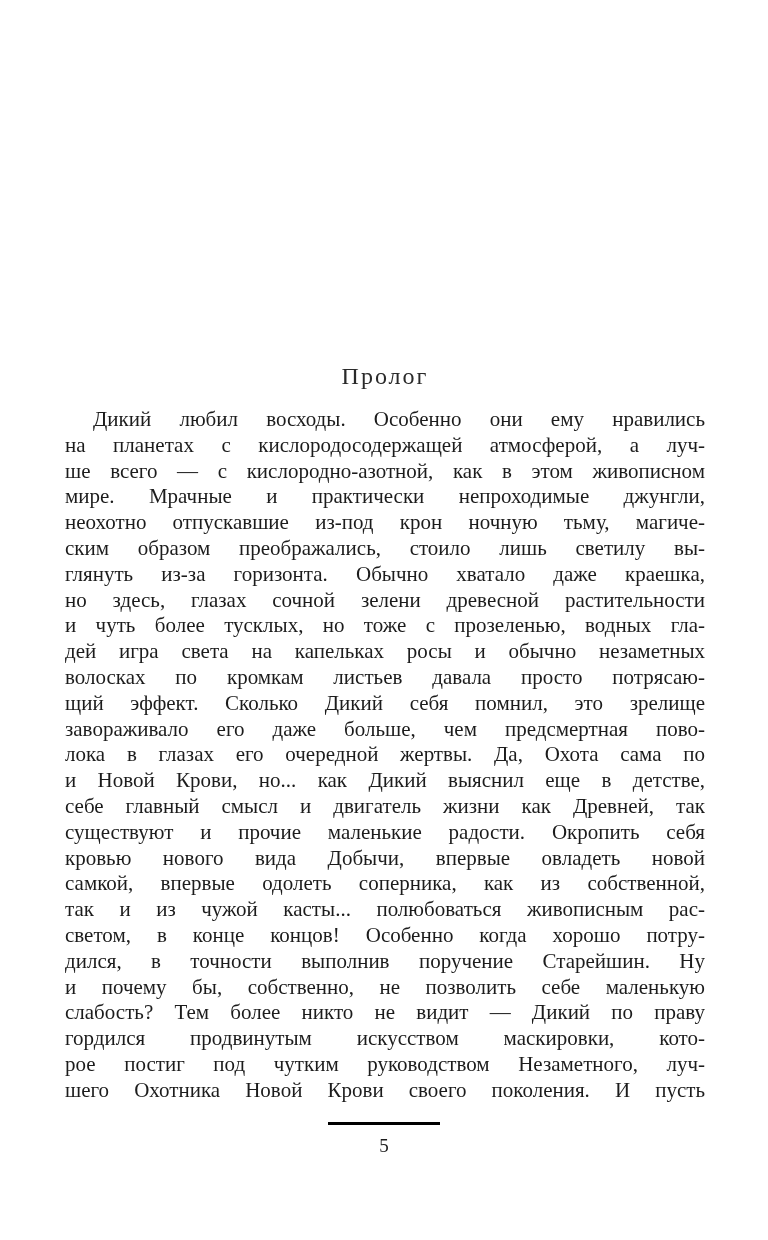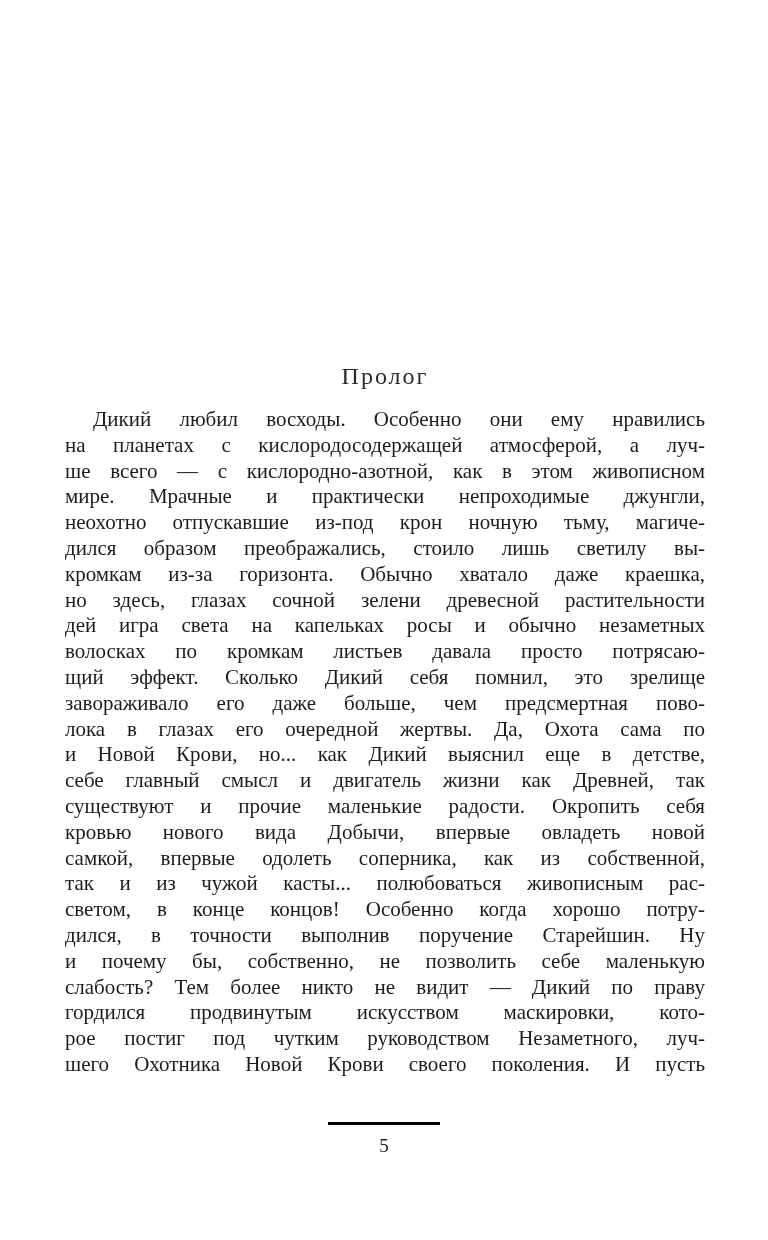--- a/index.html
+++ b/index.html
@@ -68,23 +68,24 @@
 
 <div class="page">
   <h1 class="chapter-title">Пролог</h1>
 
   <div class="text-block">
       <div class="line first">Дикий любил восходы. Особенно они ему нравились</div>
       <div class="line">на планетах с кислородосодержащей атмосферой, а луч-</div>
       <div class="line">ше всего — с кислородно-азотной, как в этом живописном</div>
       <div class="line">мире. Мрачные и практически непроходимые джунгли,</div>
       <div class="line">неохотно отпускавшие из-под крон ночную тьму, магиче-</div>
-      <div class="line">дился образом преображались, стоило лишь светилу вы-</div>
-      <div class="line">кромкам из-за горизонта. Обычно хватало даже краешка,</div>
+      <div class="line">ским образом преображались, стоило лишь светилу вы-</div>
+      <div class="line">глянуть из-за горизонта. Обычно хватало даже краешка,</div>
       <div class="line">но здесь, глазах сочной зелени древесной растительности</div>
+      <div class="line">и чуть более тусклых, но тоже с прозеленью, водных гла-</div>
       <div class="line">дей игра света на капельках росы и обычно незаметных</div>
       <div class="line">волосках по кромкам листьев давала просто потрясаю-</div>
       <div class="line">щий эффект. Сколько Дикий себя помнил, это зрелище</div>
       <div class="line">завораживало его даже больше, чем предсмертная пово-</div>
       <div class="line">лока в глазах его очередной жертвы. Да, Охота сама по</div>
       <div class="line">и Новой Крови, но... как Дикий выяснил еще в детстве,</div>
       <div class="line">себе главный смысл и двигатель жизни как Древней, так</div>
       <div class="line">существуют и прочие маленькие радости. Окропить себя</div>
       <div class="line">кровью нового вида Добычи, впервые овладеть новой</div>
       <div class="line">самкой, впервые одолеть соперника, как из собственной,</div>

